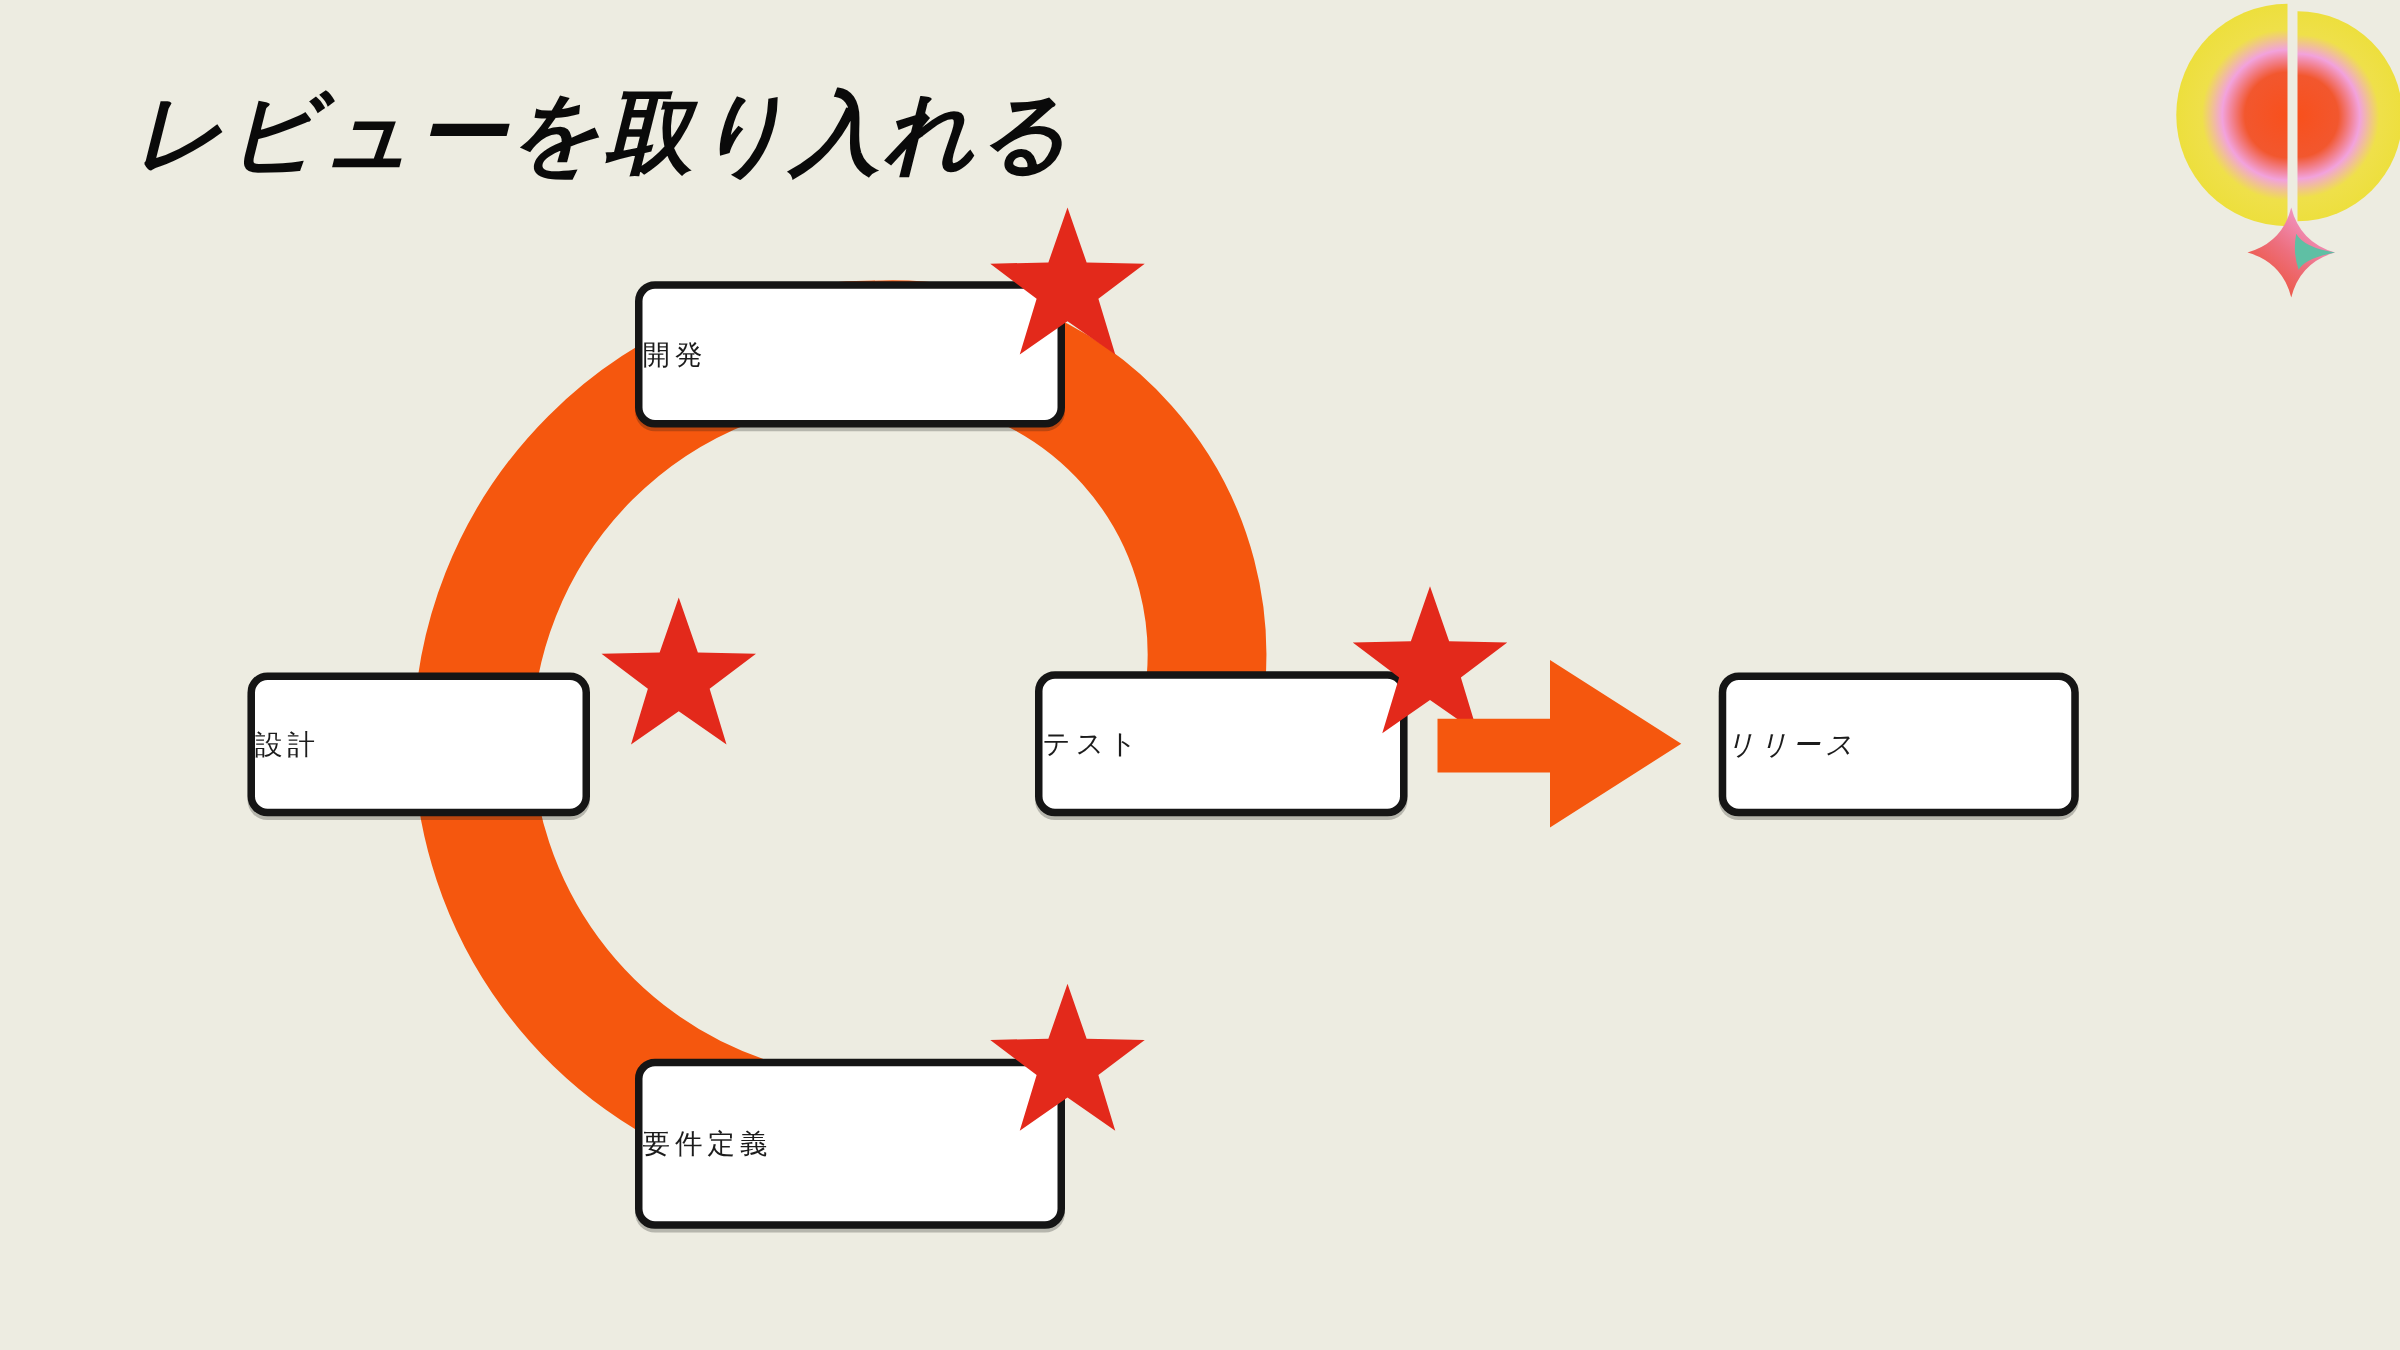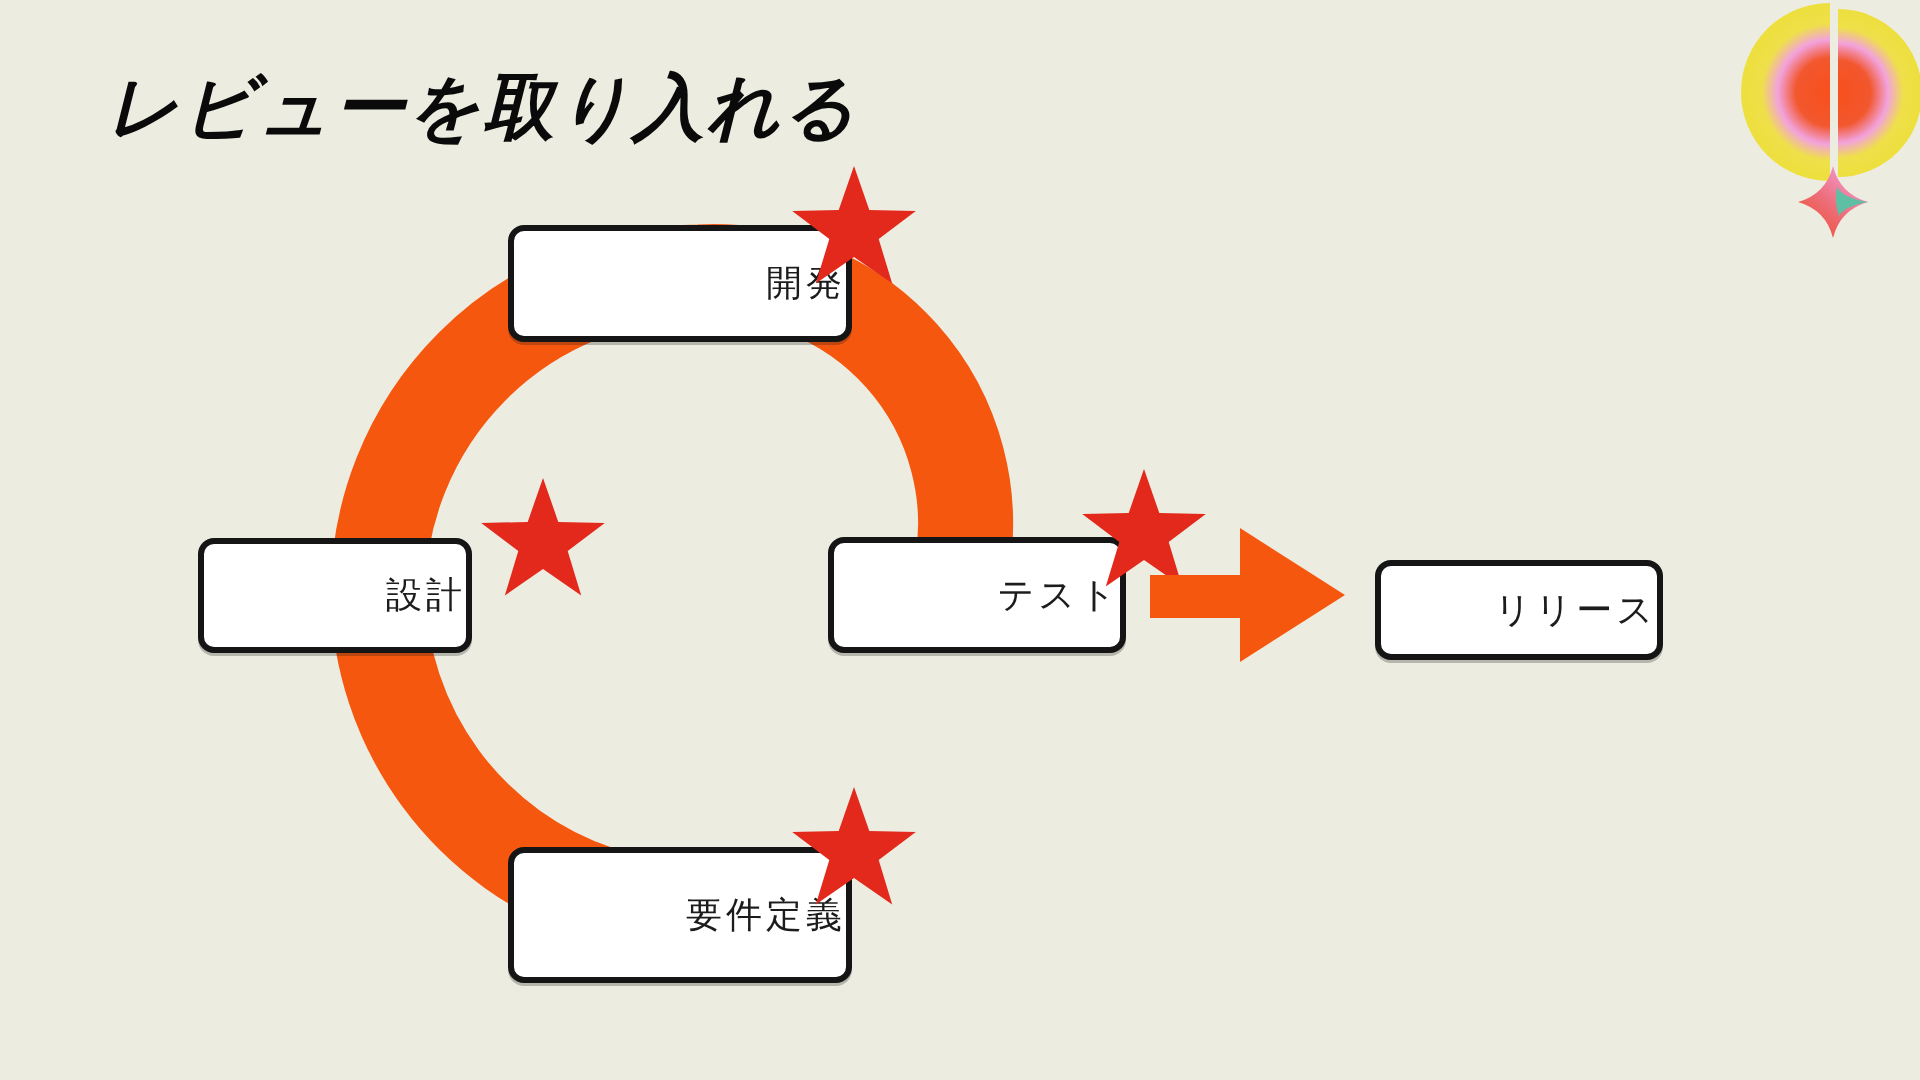--- a/index.html
+++ b/index.html
@@ -9,30 +9,30 @@
     font-family:"Liberation Sans","DejaVu Sans",sans-serif;
   }
   .layer{position:absolute;left:0;top:0;width:1920px;height:1080px;}
   #title{
     position:absolute;left:106px;top:68px;
     font-size:72px;font-weight:900;color:#0A0A0A;
     letter-spacing:2px;line-height:1.1;white-space:nowrap;font-style:italic;
   }
   .node{
     position:absolute;background:#FFFFFF;border:6px solid #151515;border-radius:16px;
-    display:flex;align-items:center;justify-content:flex-end;
-    font-size:36px;color:#1C1C1C;letter-spacing:4px;
+    display:flex;align-items:center;justify-content:flex-start;
+    font-size:22px;color:#1C1C1C;letter-spacing:4px;
     box-shadow:0 3px 0 rgba(20,20,20,0.25);
     box-sizing:border-box;z-index:2;
   }
   #node-dev{left:508px;top:225px;width:344px;height:117px;}
   #node-design{left:198px;top:538px;width:274px;height:115px;}
   #node-test{left:828px;top:537px;width:298px;height:116px;}
   #node-requirements{left:508px;top:847px;width:344px;height:136px;}
-  #node-release{left:1375px;top:560px;width:288px;height:100px;}
+  #node-release{left:1375px;top:538px;width:288px;height:115px;font-style:italic;}
   svg.layer{pointer-events:none;}
   #ring-layer{z-index:1;}
   #top-layer{z-index:3;}
 </style>
 </head>
 <body>
 
 <svg id="ring-layer" class="layer" viewBox="0 0 1920 1080">
   <path d="M 598 893 A 322 322 0 0 1 378 594 A 322 322 0 0 1 700 272 A 252 252 0 0 1 962 566" fill="none" stroke-width="95" stroke="#F5570E"></path>
 </svg>

